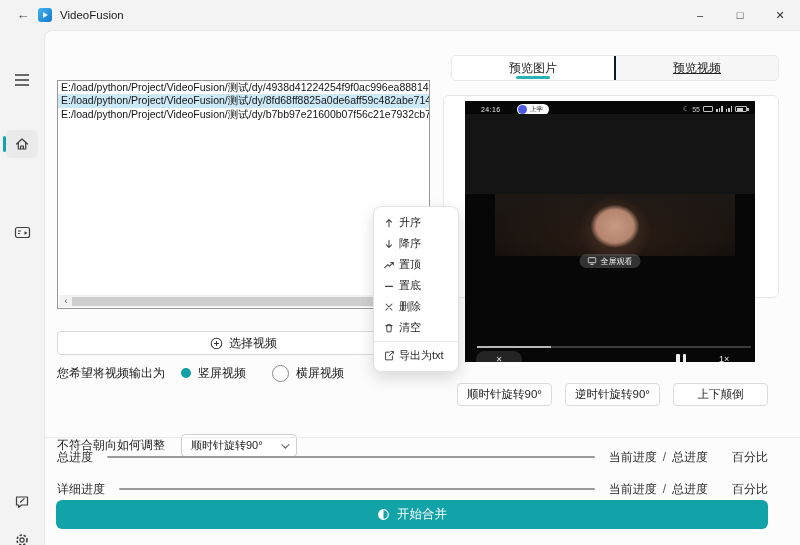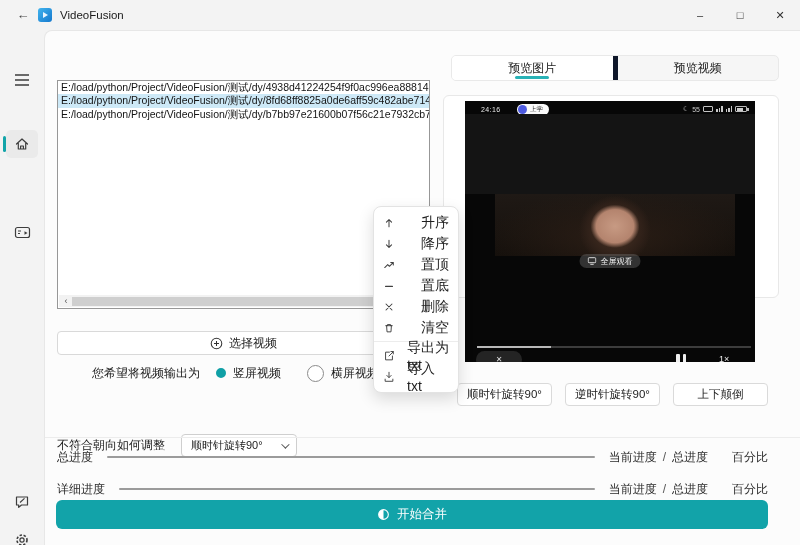--- a/index.html
+++ b/index.html
@@ -40,36 +40,36 @@
   .file-row { height:13.4px; line-height:13.4px; font-size:10.5px; color:#141414; white-space:nowrap; overflow:hidden; padding-left:3px; }
   .file-row.selected { background:#cde9f7; }
   .hscroll { position:absolute; left:1px; right:1px; bottom:1px; height:12px; background:#f2f2f2; }
   .hscroll .arrow { position:absolute; left:2px; top:0; width:10px; height:12px; font-size:9px; line-height:12px; text-align:center; color:#555; }
   .hscroll .thumb { position:absolute; left:13px; top:1.5px; width:332px; height:9px; background:#cfcfcf; }
 
   .select-btn { position:absolute; left:57px; top:331px; width:373px; height:24px; background:#fff; border:1px solid #d9d9d9;
                 border-radius:4px; display:flex; align-items:center; justify-content:center; gap:6px; font-size:12px; color:#222; }
 
   .radio-row { position:absolute; left:57px; top:362px; height:22px; display:flex; align-items:center; font-size:12px; color:#1a1a1a; }
-  .radio-row .question { margin-right:16px;margin-left:35px; }
+  .radio-row .question { margin-right:16px; }
   .radio-group { display:flex; align-items:center; gap:7px; margin-right:26px; }
   .radio-on { width:8px; height:8px; border:5px solid #10a0a6; border-radius:50%; background:#fff; }
   .radio-off { width:17px; height:17px; border:1px solid #8b8b8b; border-radius:50%; background:#fff; }
 
   .combo-row { position:absolute; left:57px; top:394px; height:23px; display:flex; align-items:center; gap:16px; font-size:12px; color:#1a1a1a;margin-top:40px; }
   .combo { width:116px; height:23px; background:#fff; border:1px solid #cfcfcf; border-radius:4px;
            display:flex; align-items:center; justify-content:space-between; padding:0 9px; font-size:11px; color:#222; }
   .chev { width:6px; height:6px; border-right:1.3px solid #555; border-bottom:1.3px solid #555; transform:rotate(45deg) translateY(-2px); }
 
   
   .tabbar { position:absolute; left:451px; top:55px; width:328px; height:26px; display:flex;
             border:1px solid #e9e9e9; border-radius:5px; overflow:hidden; background:#f6f6f6; }
   .tab { flex:1; display:flex; align-items:center; justify-content:center; font-size:12px; color:#222; position:relative; }
   .tab.active { background:#fff;text-align:center; }
-  .tab.inactive { border-left:5px solid #0f172a; }
+  .tab.inactive { border-left:2px solid #0f172a;text-decoration:underline; }
   .tab-underline { position:absolute; bottom:1px; left:50%; transform:translateX(-50%); width:34px; height:3px; background:#28b2b6; border-radius:2px; }
 
   .preview-card { position:absolute; left:443px; top:95px; width:336px; height:203px; background:#fff; border:1px solid #e8e8e8; border-radius:6px; }
   .phone { position:absolute; left:21px; top:5px; width:290px; height:261px; background:#070707; overflow:hidden; }
   .p-time { position:absolute; left:16px; top:5px; font-size:7px; color:#e8e8e8; letter-spacing:.4px; }
   .p-badge { position:absolute; left:52px; top:3px; height:11px; background:#fafafa; border-radius:6px;
              display:flex; align-items:center; gap:3px; padding:0 6px 0 1px; }
   .badge-dot { width:9px; height:9px; border-radius:50%; background:#4d5ae0; }
   .badge-text { font-size:6.5px; color:#2a2a2a; }
   .p-icons { position:absolute; right:8px; top:4px; display:flex; align-items:center; gap:3px; color:#c9c9c9; font-size:7px; }
@@ -109,21 +109,21 @@
   .prog-right { display:flex; gap:6px; align-items:center; }
   .prog-right .slash { color:#555; }
   .percent { margin-left:18px;font-family:Liberation Serif, serif; }
 
   .merge-btn { position:absolute; left:56px; top:500px; width:712px; height:29px; background:#12a3a9; border-radius:6px;
                display:flex; align-items:center; justify-content:center; gap:7px; color:#fff; font-size:12.5px; }
 
   
   .context-menu { position:absolute; left:373px; top:206px; width:86px; background:#fff; border:1px solid #e3e3e3;
                   border-radius:8px; box-shadow:0 6px 16px rgba(0,0,0,.14); padding:5px 0; z-index:50; }
-  .menu-item { height:21px; display:flex; align-items:center; gap:12px; padding:0 9px; font-size:14px; color:#1f1f1f;justify-content:space-between; }
+  .menu-item { height:21px; display:flex; align-items:center; gap:4px; padding:0 9px; font-size:11px; color:#1f1f1f; }
   .menu-sep { height:1px; background:#ececec; margin:3px 0; }
   .mi-icon { width:12px; height:12px; flex:0 0 12px; }
 </style>
 </head>
 <body>
 
 <div class="app">
 
   <div class="titlebar">
     <div class="back-btn">←</div>
@@ -345,22 +345,15 @@
       <span>清空</span>
     </div>
     <div class="menu-sep"></div>
     <div class="menu-item">
       <svg class="mi-icon" viewBox="0 0 14 14">
           <path d="M7.5 2.5H3v9h8V7" stroke="#404040" stroke-width="1.1" fill="none" stroke-linecap="round" stroke-linejoin="round"></path>
           <path d="M7 7l5-5M9.2 1.8H12v2.8" stroke="#404040" stroke-width="1.1" fill="none" stroke-linecap="round" stroke-linejoin="round"></path>
         </svg>
       <span>导出为txt</span>
     </div>
-    <div class="menu-item">
-      <svg class="mi-icon" viewBox="0 0 14 14">
-          <path d="M7 1.5v6M4.5 5.2L7 7.7l2.5-2.5" stroke="#404040" stroke-width="1.1" fill="none" stroke-linecap="round" stroke-linejoin="round"></path>
-          <path d="M2.5 9.5v2.5h9V9.5" stroke="#404040" stroke-width="1.1" fill="none" stroke-linecap="round" stroke-linejoin="round"></path>
-        </svg>
-      <span>导入txt</span>
-    </div>
   </div>
 
 </div>
 
 </body></html>

